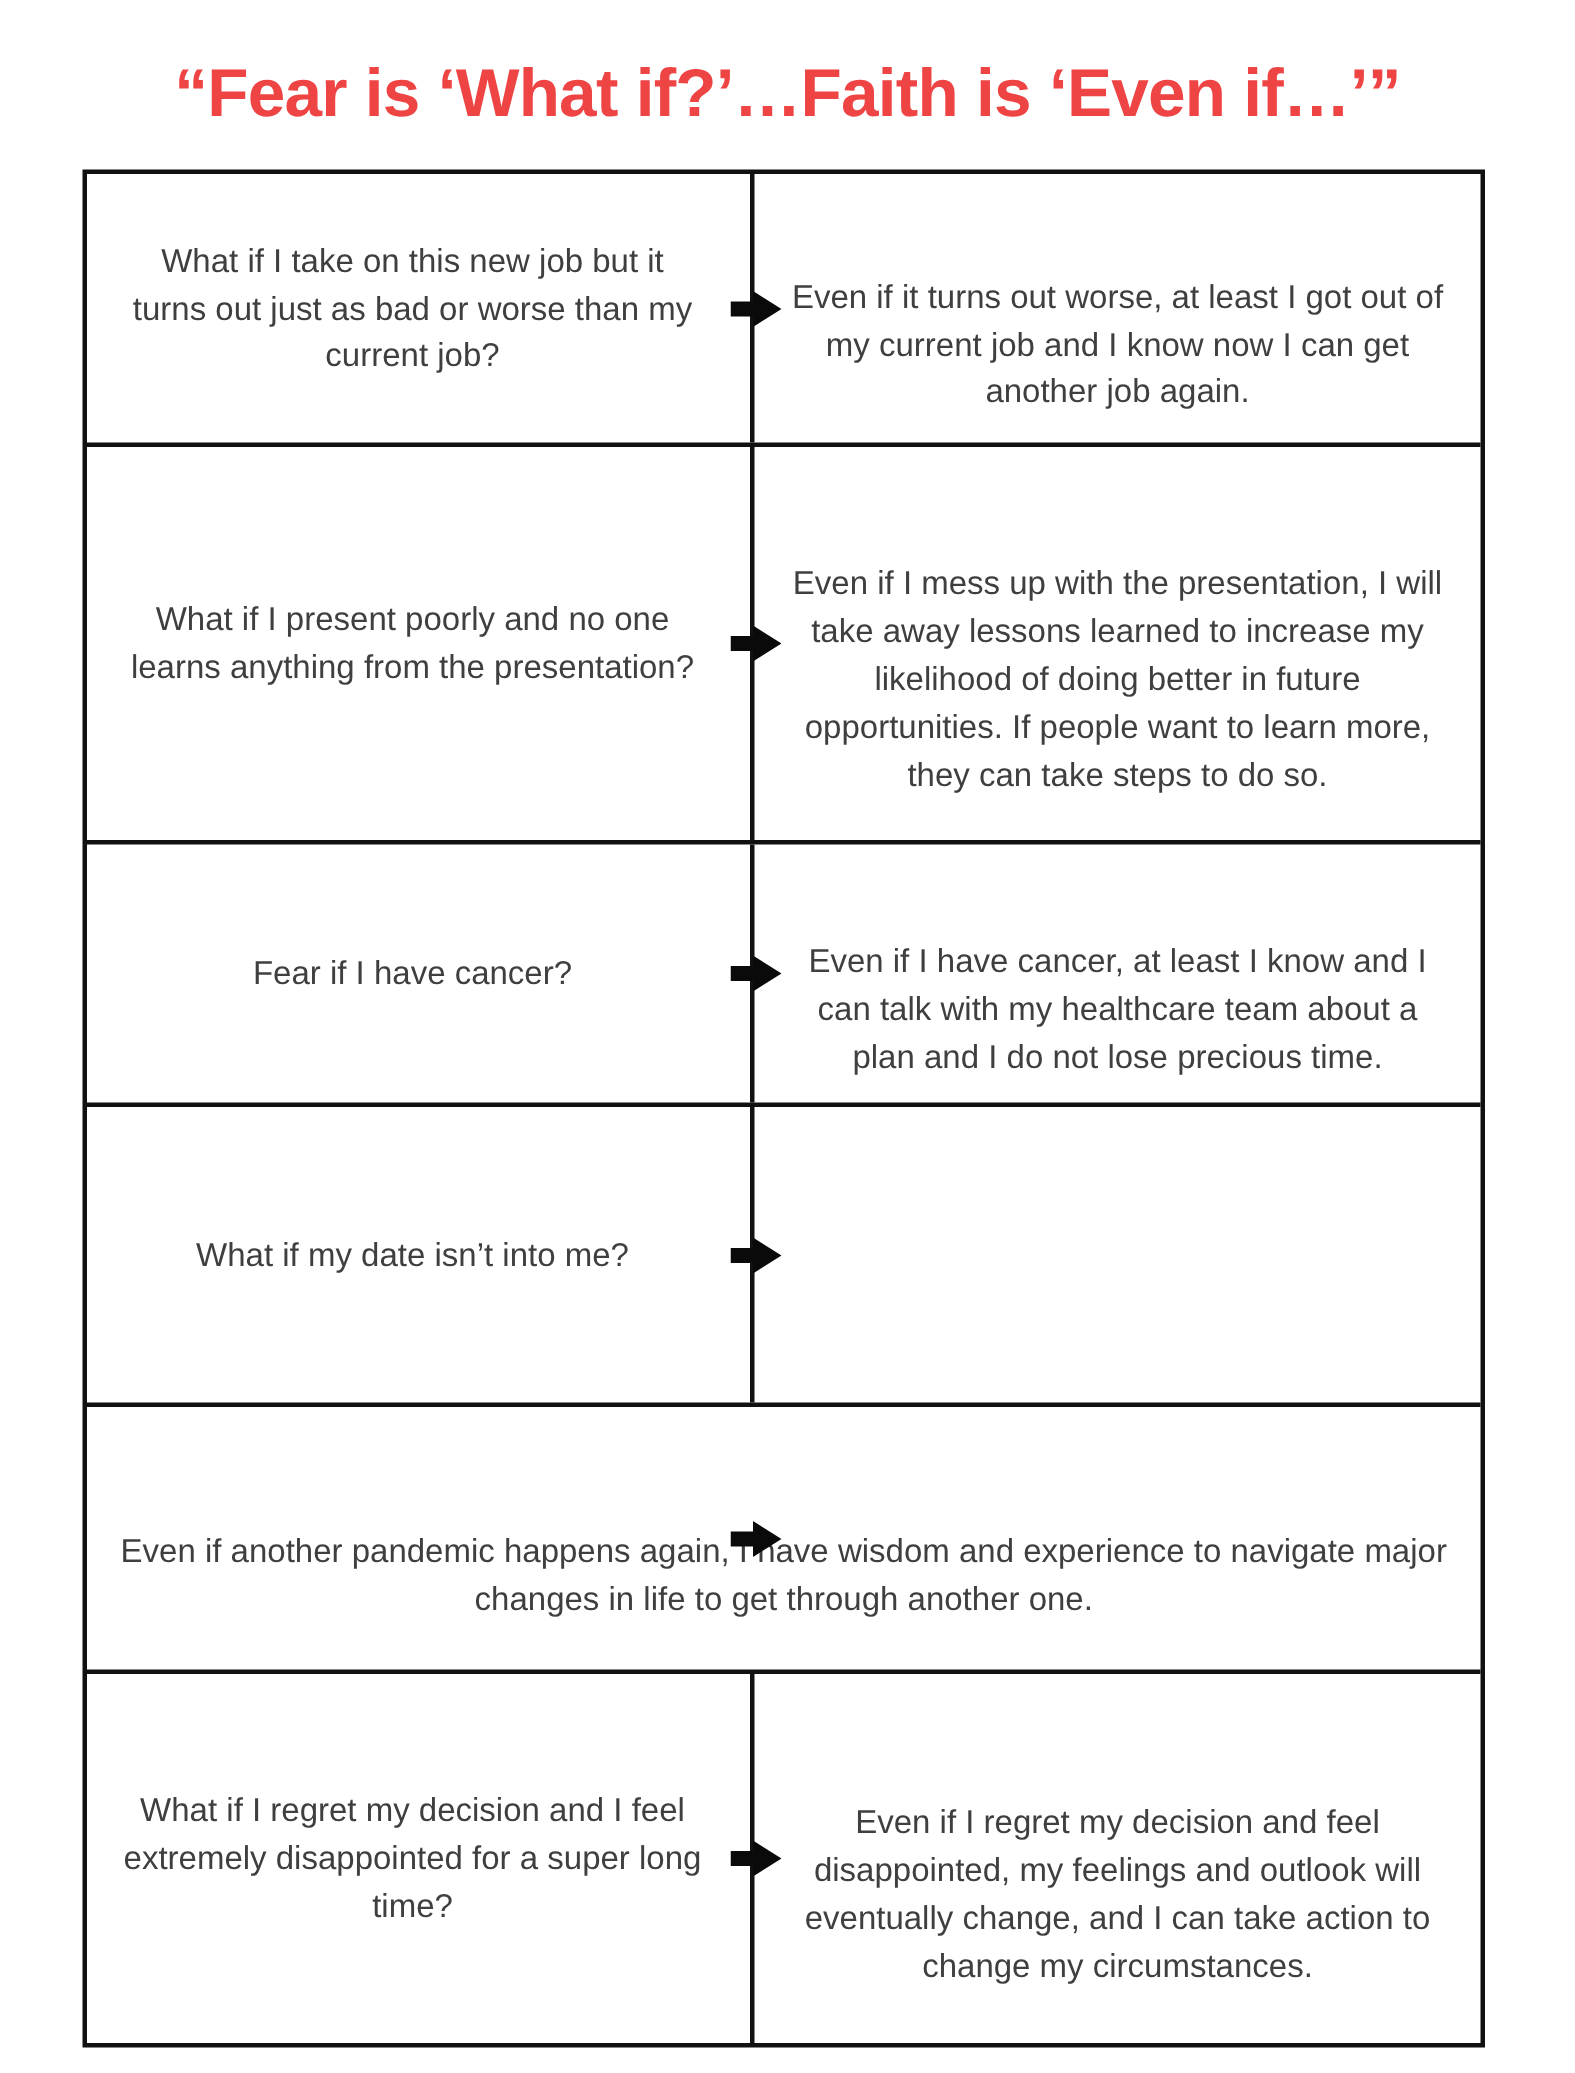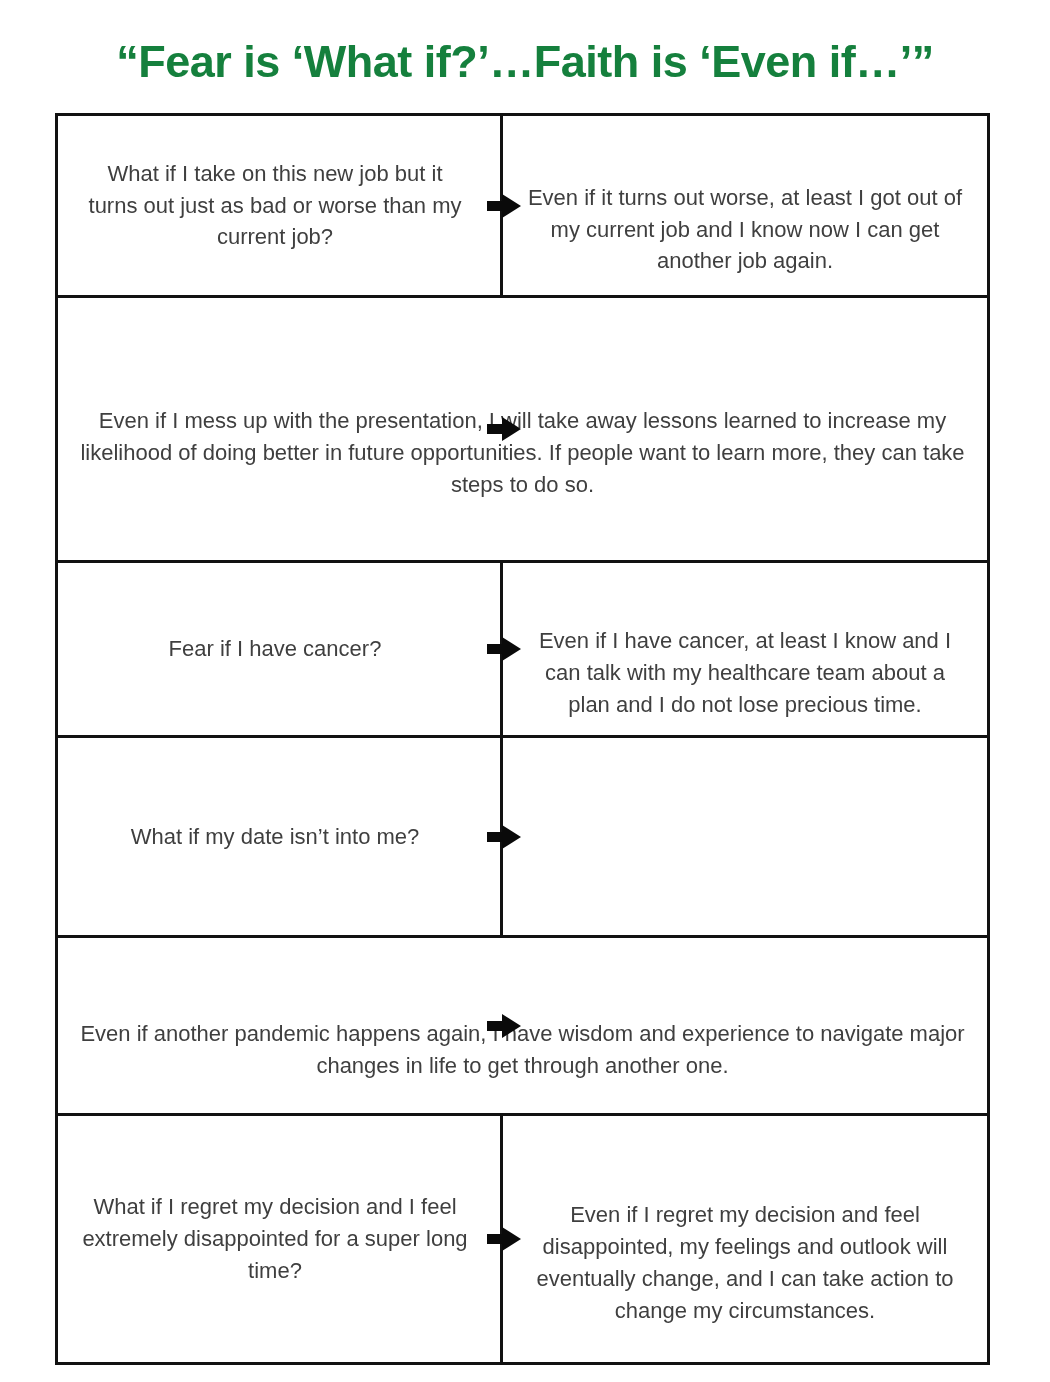--- a/index.html
+++ b/index.html
@@ -9,21 +9,21 @@
     font-family:"Liberation Sans","DejaVu Sans",sans-serif;
     position:relative;
     overflow:hidden;
   }
   .page-title{
     margin:36px 0 0 0;
     text-align:center;
     font-size:45px;
     font-weight:800;
     letter-spacing:-0.5px;
-    color:#15803d;
+    color:#ef4444;
   }
   .ff-table{
     position:absolute;
     left:55px;top:113px;
     width:935px;
     border:3px solid #111111;
     box-sizing:border-box;
     background:#ffffff;
   }
   .row{
@@ -99,20 +99,23 @@
       <svg viewBox="0 0 34 24" xmlns="http://www.w3.org/2000/svg">
           <path d="M0 7 L15 7 L15 0 L34 12 L15 24 L15 17 L0 17 Z" fill="#0a0a0a"></path>
         </svg>
     </span>
     <div class="cell right">
       <p>Even if it turns out worse, at least I got out of my current job and I know now I can get another job again.</p>
     </div>
   </div>
 
   <div class="row">
+    <div class="cell left">
+      <p>What if I present poorly and no one learns anything from the presentation?</p>
+    </div>
     <span class="arrow">
       <svg viewBox="0 0 34 24" xmlns="http://www.w3.org/2000/svg">
           <path d="M0 7 L15 7 L15 0 L34 12 L15 24 L15 17 L0 17 Z" fill="#0a0a0a"></path>
         </svg>
     </span>
     <div class="cell right">
       <p>Even if I mess up with the presentation, I will take away lessons learned to increase my likelihood of doing better in future opportunities. If people want to learn more, they can take steps to do so.</p>
     </div>
   </div>
 

